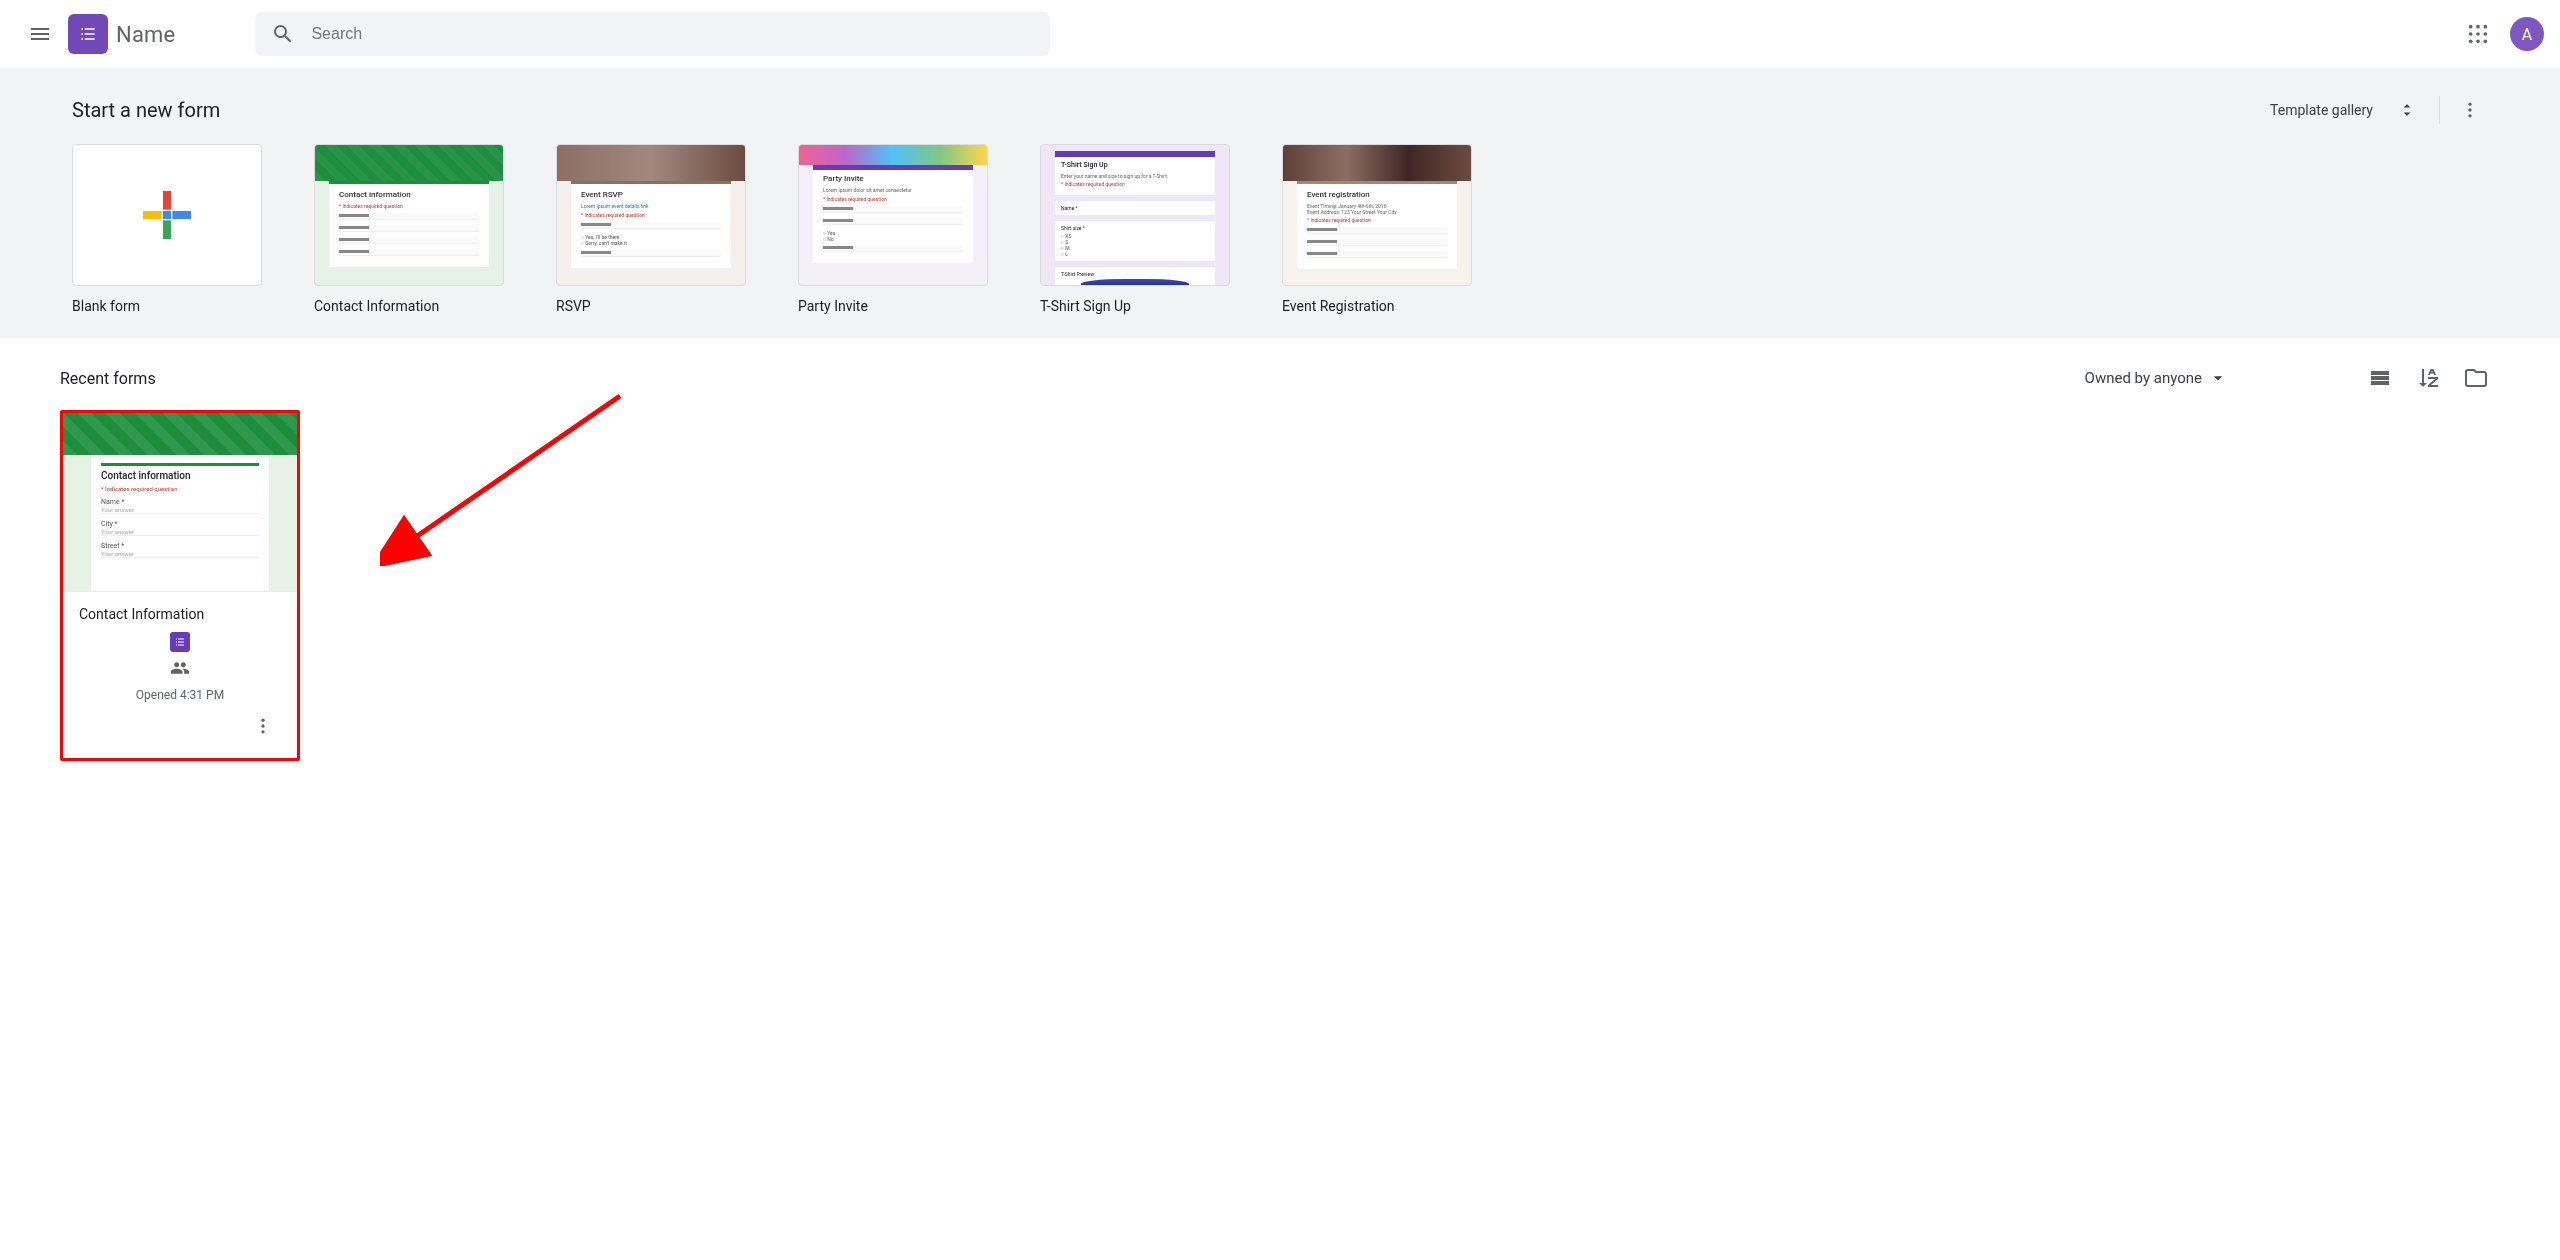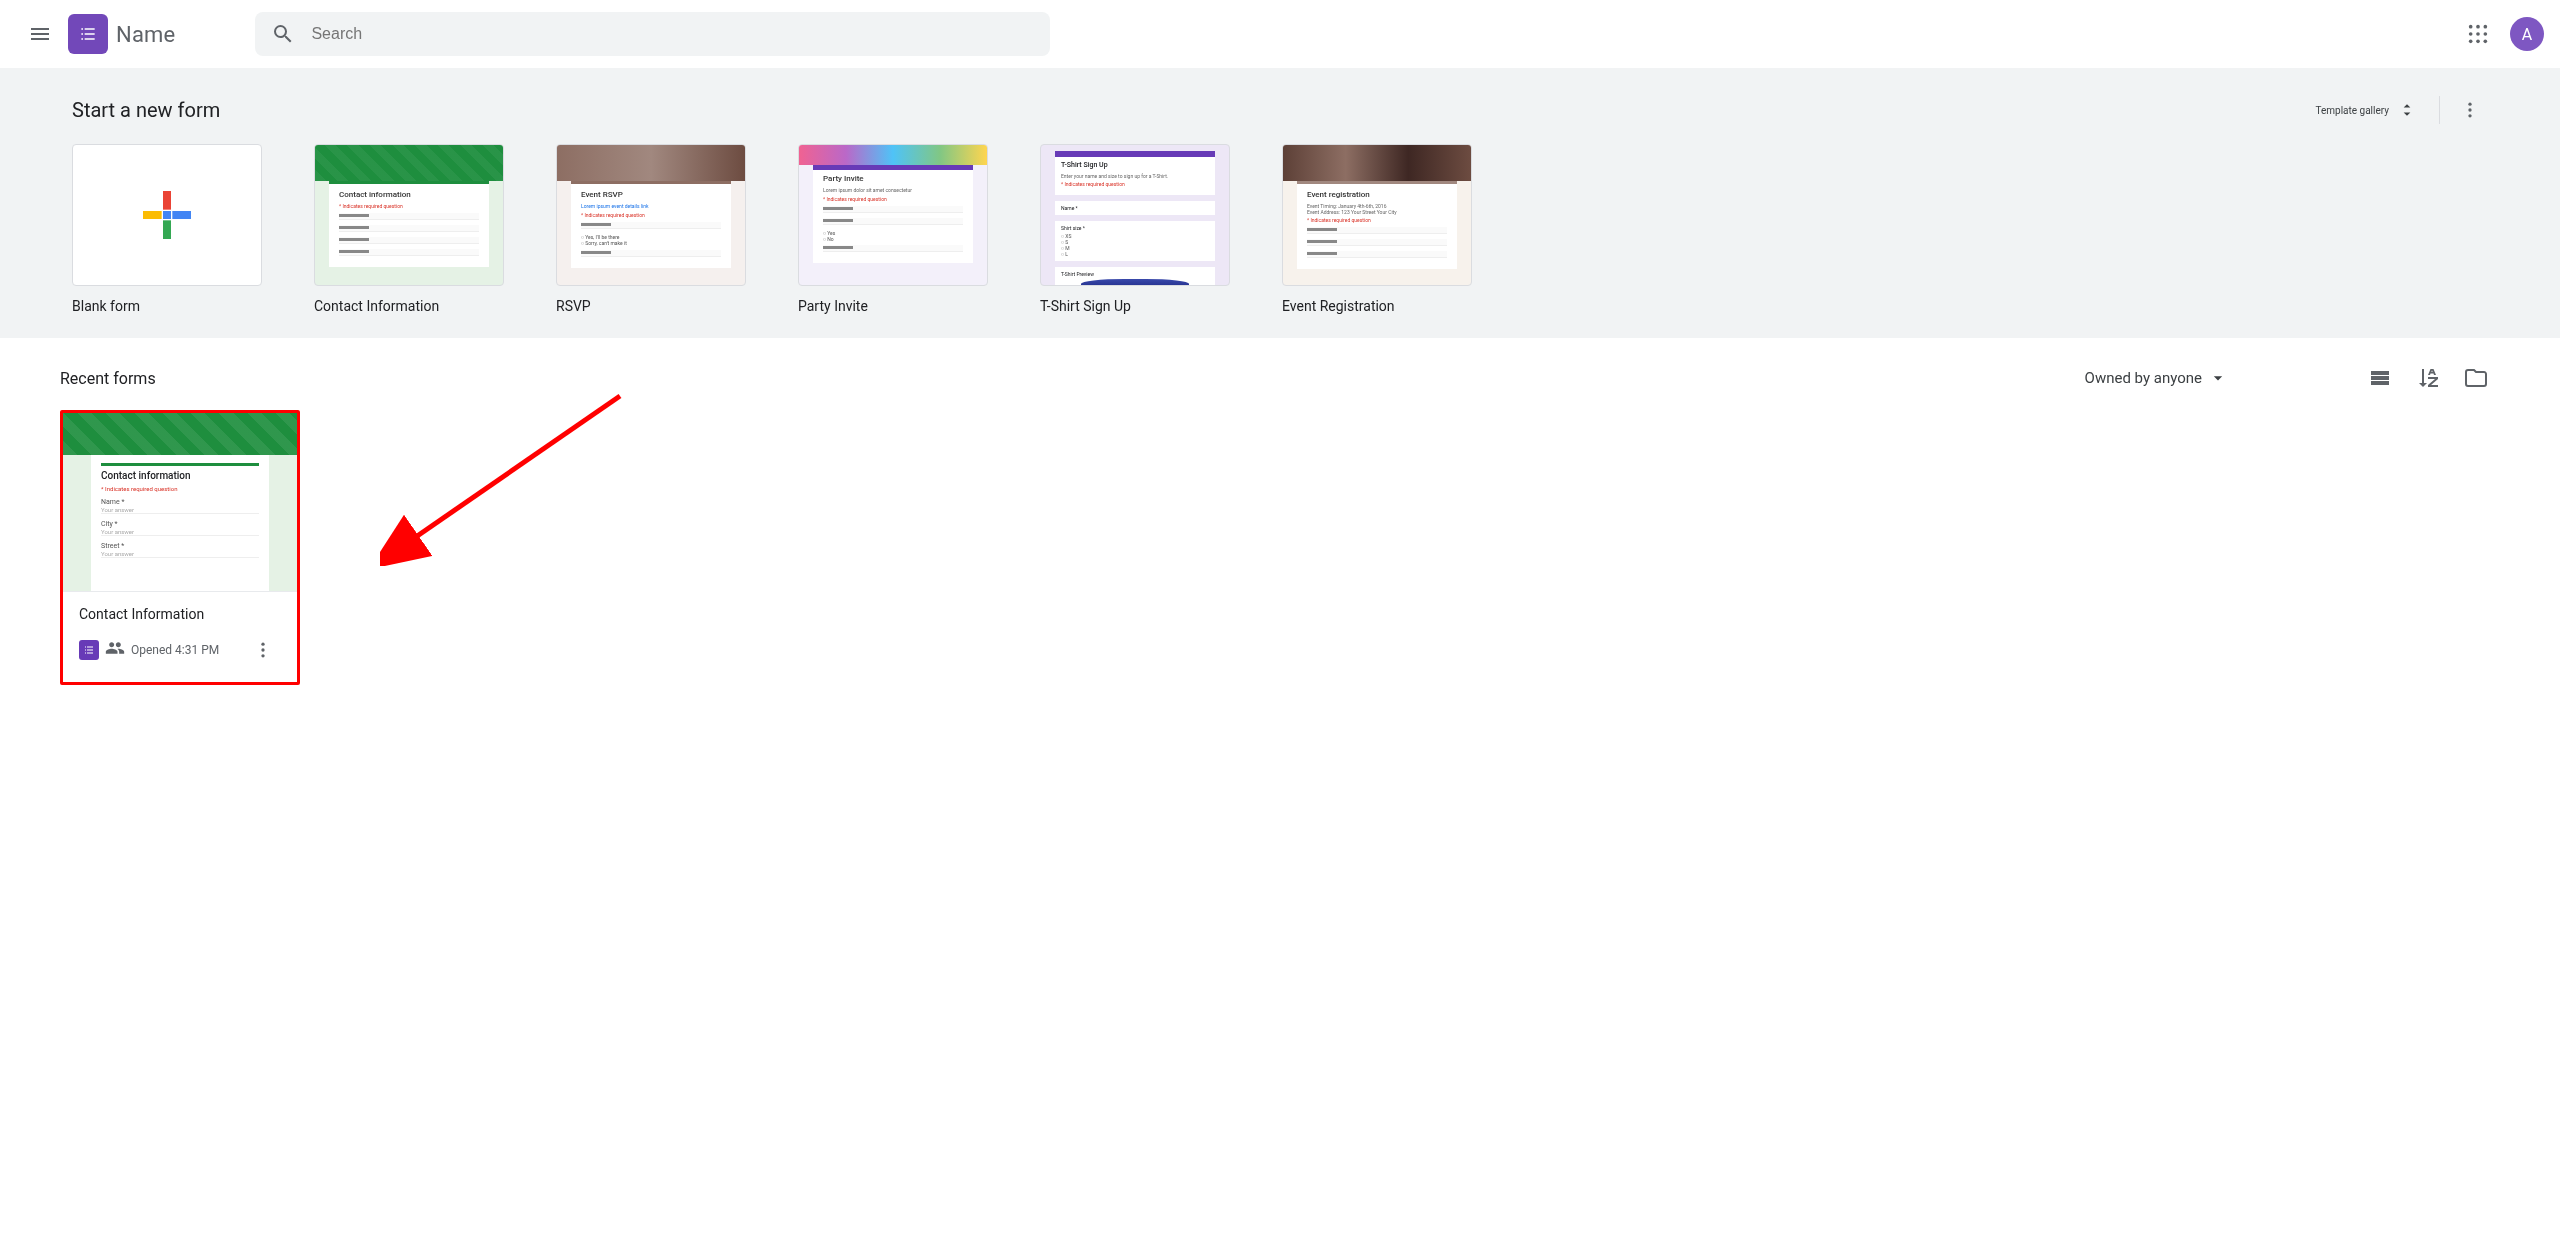--- a/index.html
+++ b/index.html
@@ -24,21 +24,21 @@
   .header-spacer { flex:1; }
   .apps-grid { width:48px; height:48px; display:flex; align-items:center; justify-content:center; cursor:pointer; border-radius:50%; }
   .avatar {
     width:34px; height:34px; border-radius:50%; background:#7e57c2; color:#fff;
     display:flex; align-items:center; justify-content:center; font-size:16px; margin-left:8px; cursor:pointer;
   }
   .templates-section { background:#f1f3f4; padding: 16px 0 24px 0; }
   .templates-header { display:flex; align-items:center; justify-content:space-between; padding: 8px 72px 16px 72px; }
   .templates-title { font-size:20px; color:#202124; }
   .templates-actions { display:flex; align-items:center; }
-  .gallery-btn { display:flex; align-items:center; font-size:10px; color:#3c4043; cursor:pointer; padding: 6px 10px;}
+  .gallery-btn { display:flex; align-items:center; font-size:14px; color:#3c4043; cursor:pointer; padding: 6px 10px; gap: 16px;}
   .gallery-btn svg { margin-left: 8px; fill:#3c4043; }
   .sep { width:1px; height:28px; background:#dadce0; margin: 0 12px; }
   .kebab { width:36px; height:36px; display:flex; align-items:center; justify-content:center; cursor:pointer; border-radius:50%; }
   .templates-row { display:flex; gap:20px; padding: 0 72px; }
   .template-card { width:222px; cursor:pointer; }
   .template-thumb {
     width:190px; height:142px; background:#fff; border:1px solid #dadce0; border-radius:4px;
     overflow:hidden; position:relative;
   }
   .template-label { font-size:14px; color:#202124; margin-top:12px; }
@@ -76,21 +76,21 @@
   .recent-thumb-inner { background:#fff; margin:0 28px; height:100%; }
   .recent-thumb-header { height:42px; background:#1e8e3e; background-image: repeating-linear-gradient(45deg, rgba(255,255,255,.08) 0 10px, transparent 10px 20px); }
   .recent-thumb-body { padding:8px 10px; }
   .rt-title { font-size:10px; font-weight:500; border-top:3px solid #1e8e3e; padding-top:4px; margin-bottom:4px;}
   .rt-red { font-size:6px; color:#d93025; margin-bottom:6px; }
   .rt-field { height:16px; border-bottom:1px solid #eee; margin-bottom:6px; }
   .rt-field-label { font-size:7px; color:#555; }
   .rt-field-hint { font-size:6px; color:#aaa; }
   .recent-meta { padding:14px 16px 14px 16px; background:#fff; border-top:1px solid #e8eaed; }
   .recent-name { font-size:14px; color:#202124; margin-bottom:10px; }
-  .recent-sub { display:flex; align-items:center; gap:6px; }
+  .recent-sub { display:flex; align-items:center; gap:6px;flex-direction:column; }
   .mini-forms-icon { width:20px; height:20px; background:#673ab7; border-radius:3px; display:flex; align-items:center; justify-content:center; }
   .shared-icon svg { fill:#5f6368; }
   .opened-text { font-size:12px; color:#5f6368; }
   .recent-kebab { margin-left:auto; }
   
   
   .arrow-ann {
     position:absolute; pointer-events:none;
   }
   .rel-wrap { position:relative; }

